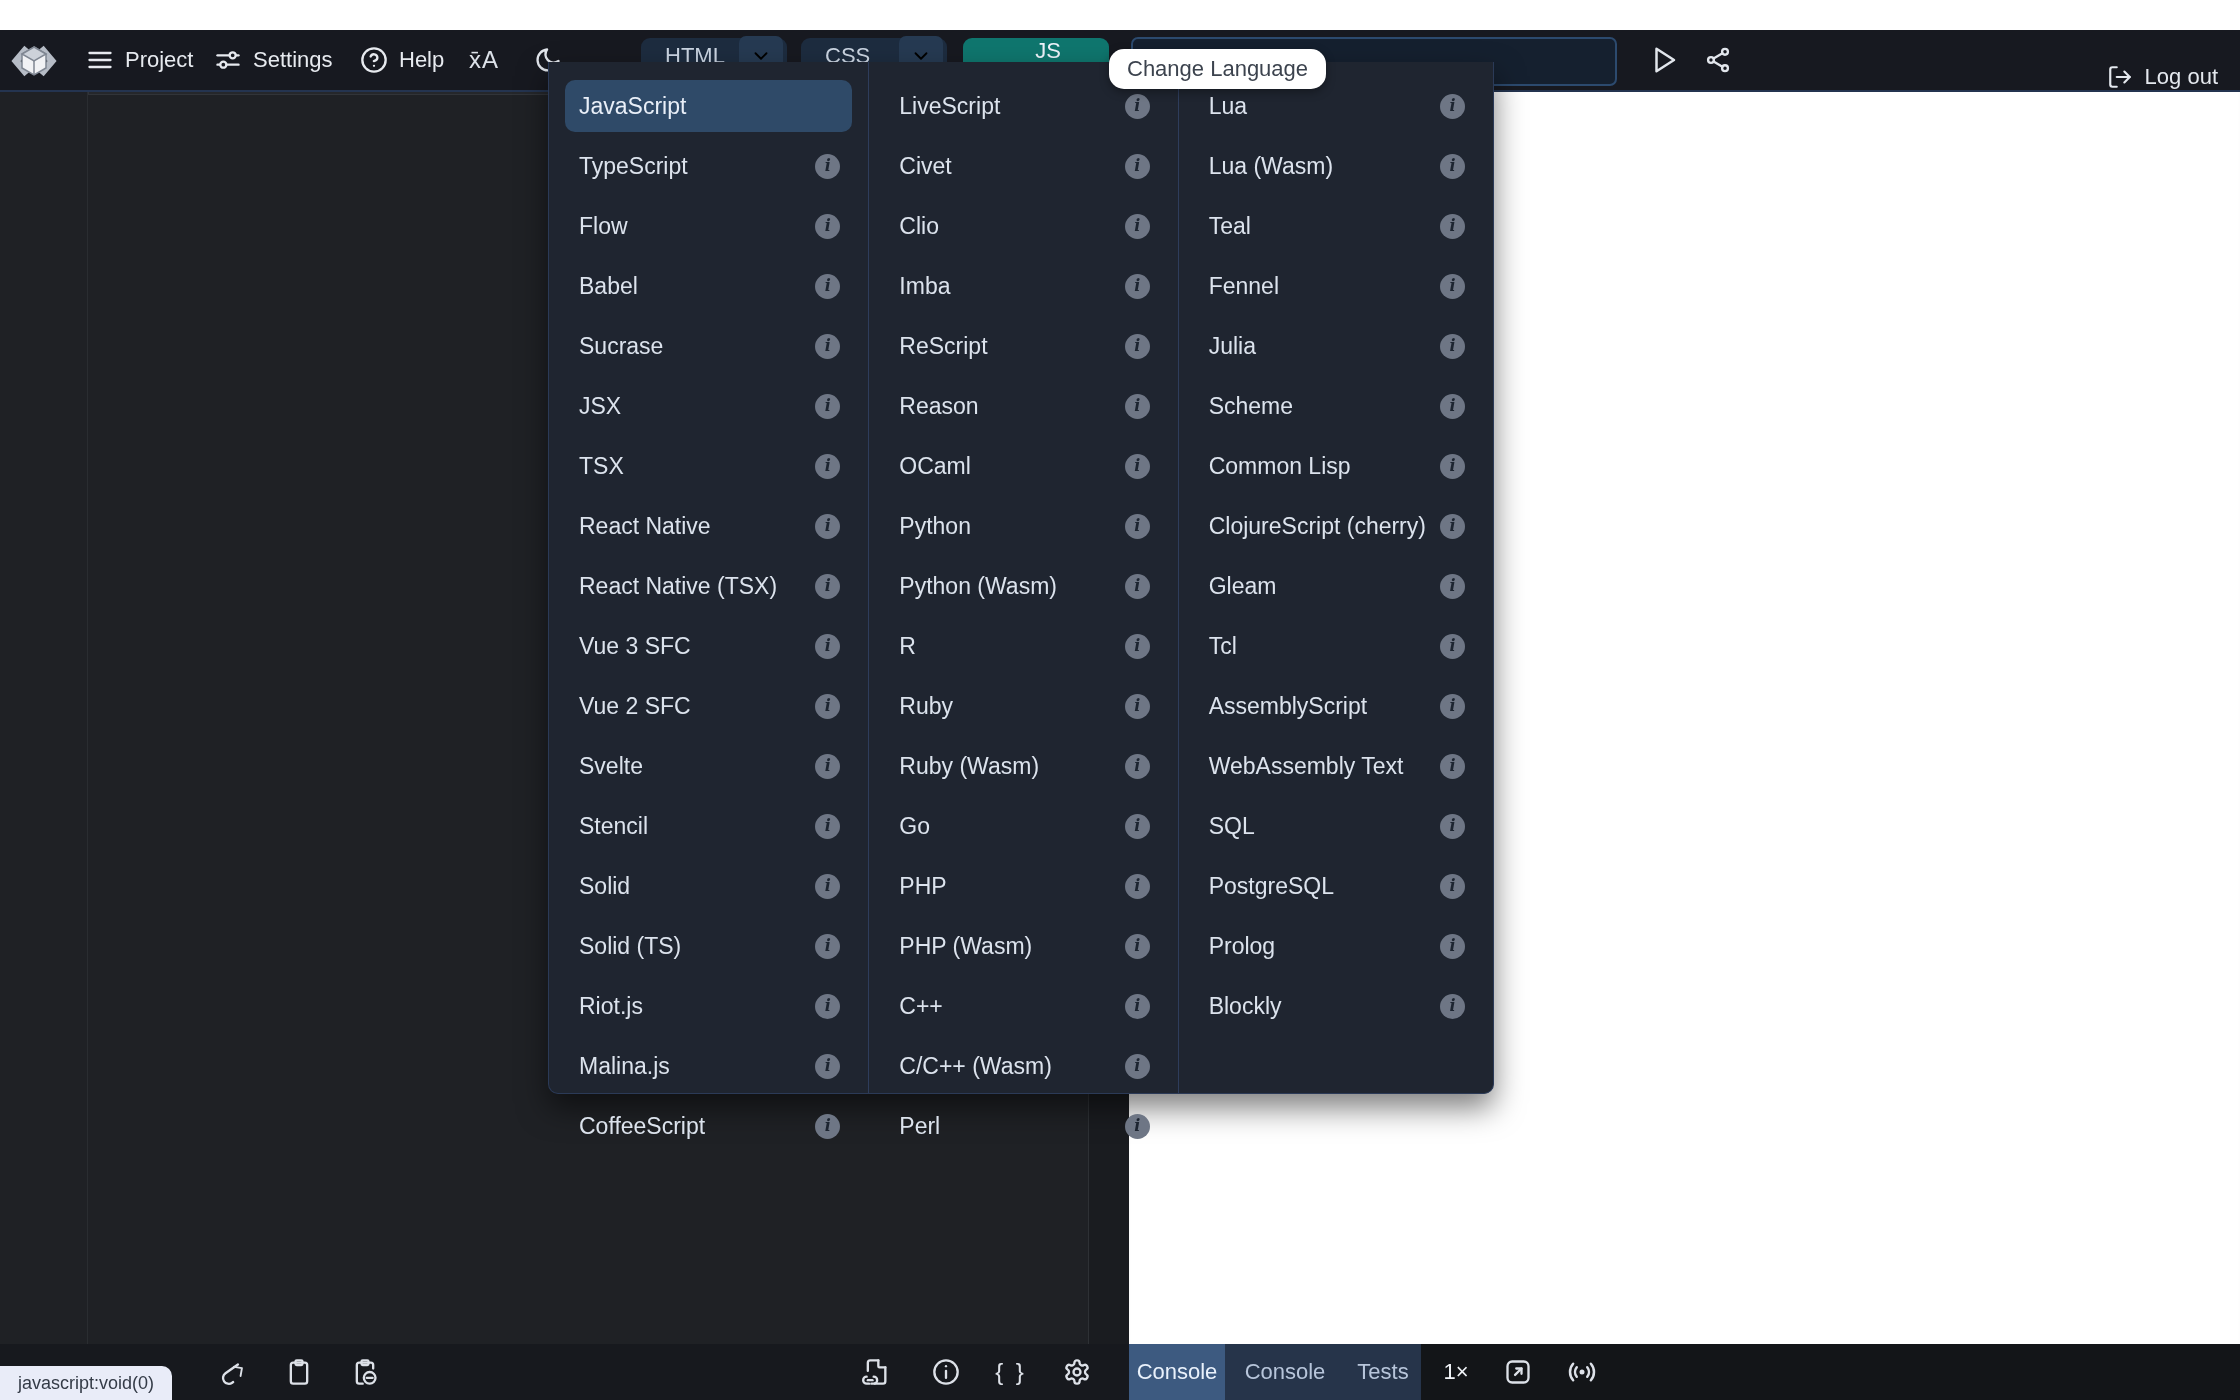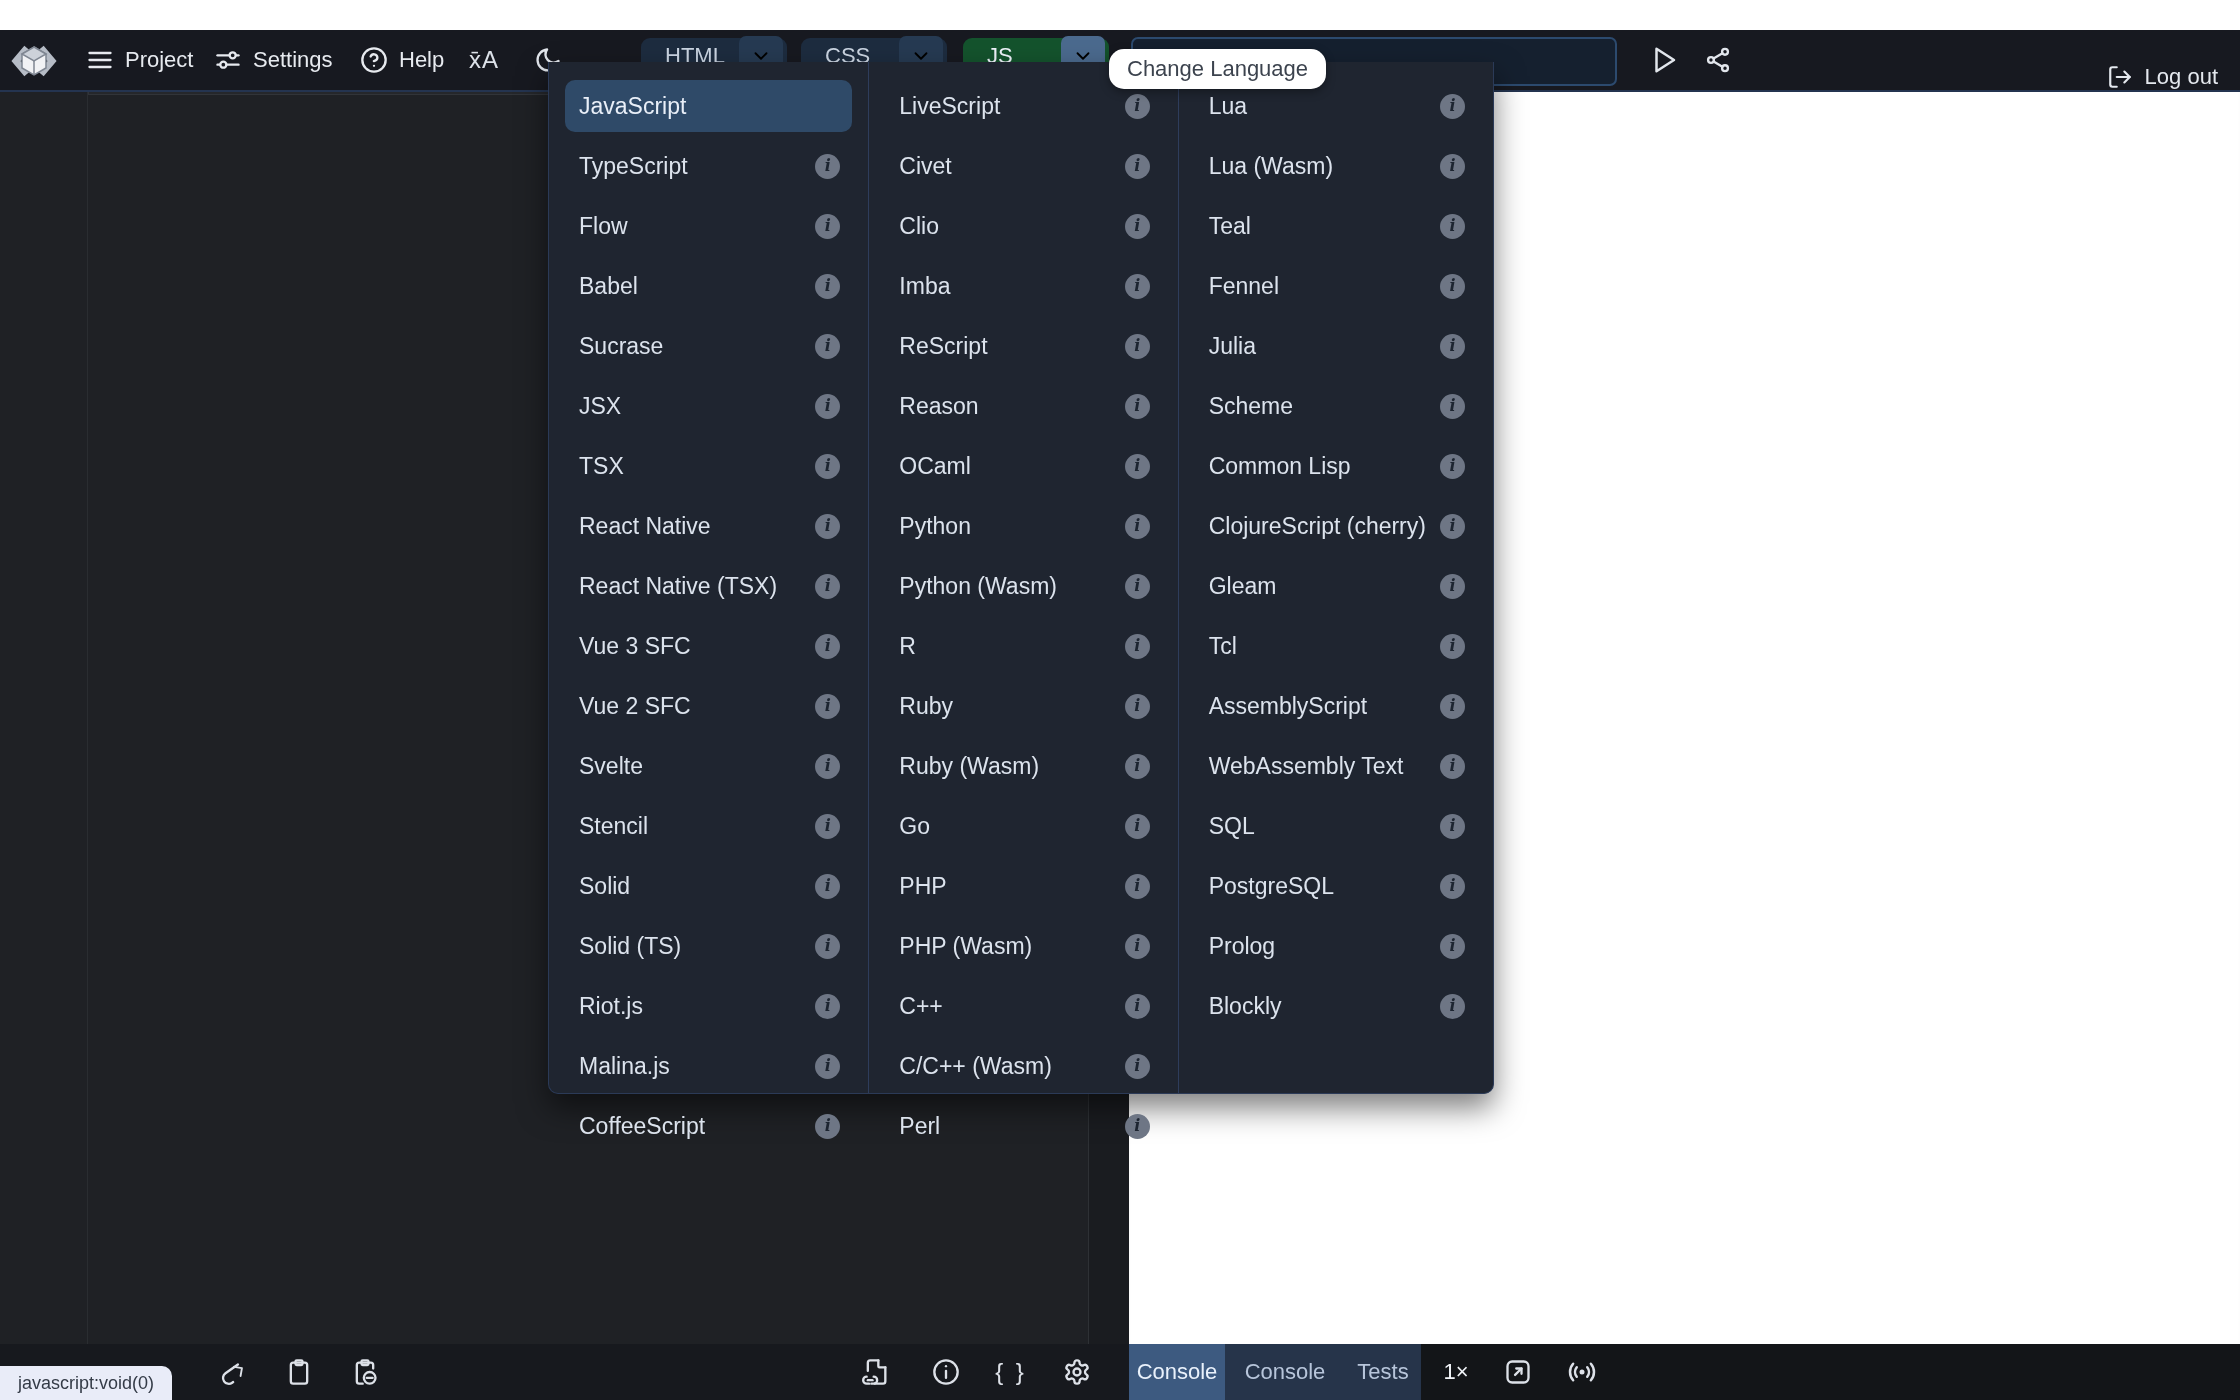--- a/index.html
+++ b/index.html
@@ -22,21 +22,21 @@
   .ib-moon { left:526px; }
   .ib-run { left:1642px; }
   .ib-share { left:1696px; }
 
   .tab { position:absolute; top:8px; height:36px; width:146px; border-radius:9px;
          background:#1d2c3f; display:flex; align-items:center; cursor:pointer; }
   .tab .tab-label { color:#ccd6e3; font-size:22px; padding-left:24px; flex:1; }
   .tab .tab-caret { width:44px; height:40px; margin-right:4px; border-radius:7px;
                     background:#263a52; display:flex; align-items:center; justify-content:center; }
   .tab-html { left:641px; } .tab-css { left:801px; } .tab-js { left:963px; }
-  .tab.selected { background:#14532d; }
+  .tab.selected { background:#0f766e;flex-direction:column; }
   .tab.selected .tab-label { color:#eef3fa; }
   .tab.selected .tab-caret { background:#4b6a8e; }
 
   .title-input { position:absolute; left:1131px; top:7px; width:486px; height:49px;
                  background:#15202f; border:2px solid #2c4a6e; border-radius:7px;
                  color:#7f8b9e; font-size:23px; padding:0 20px; outline:none;
                  font-family:"Liberation Sans", sans-serif; }
   .logout { position:absolute; right:22px; top:0; height:60px; display:flex; align-items:flex-end; gap:12px;
             color:#e4e8ee; font-size:22px; cursor:pointer; }
 

